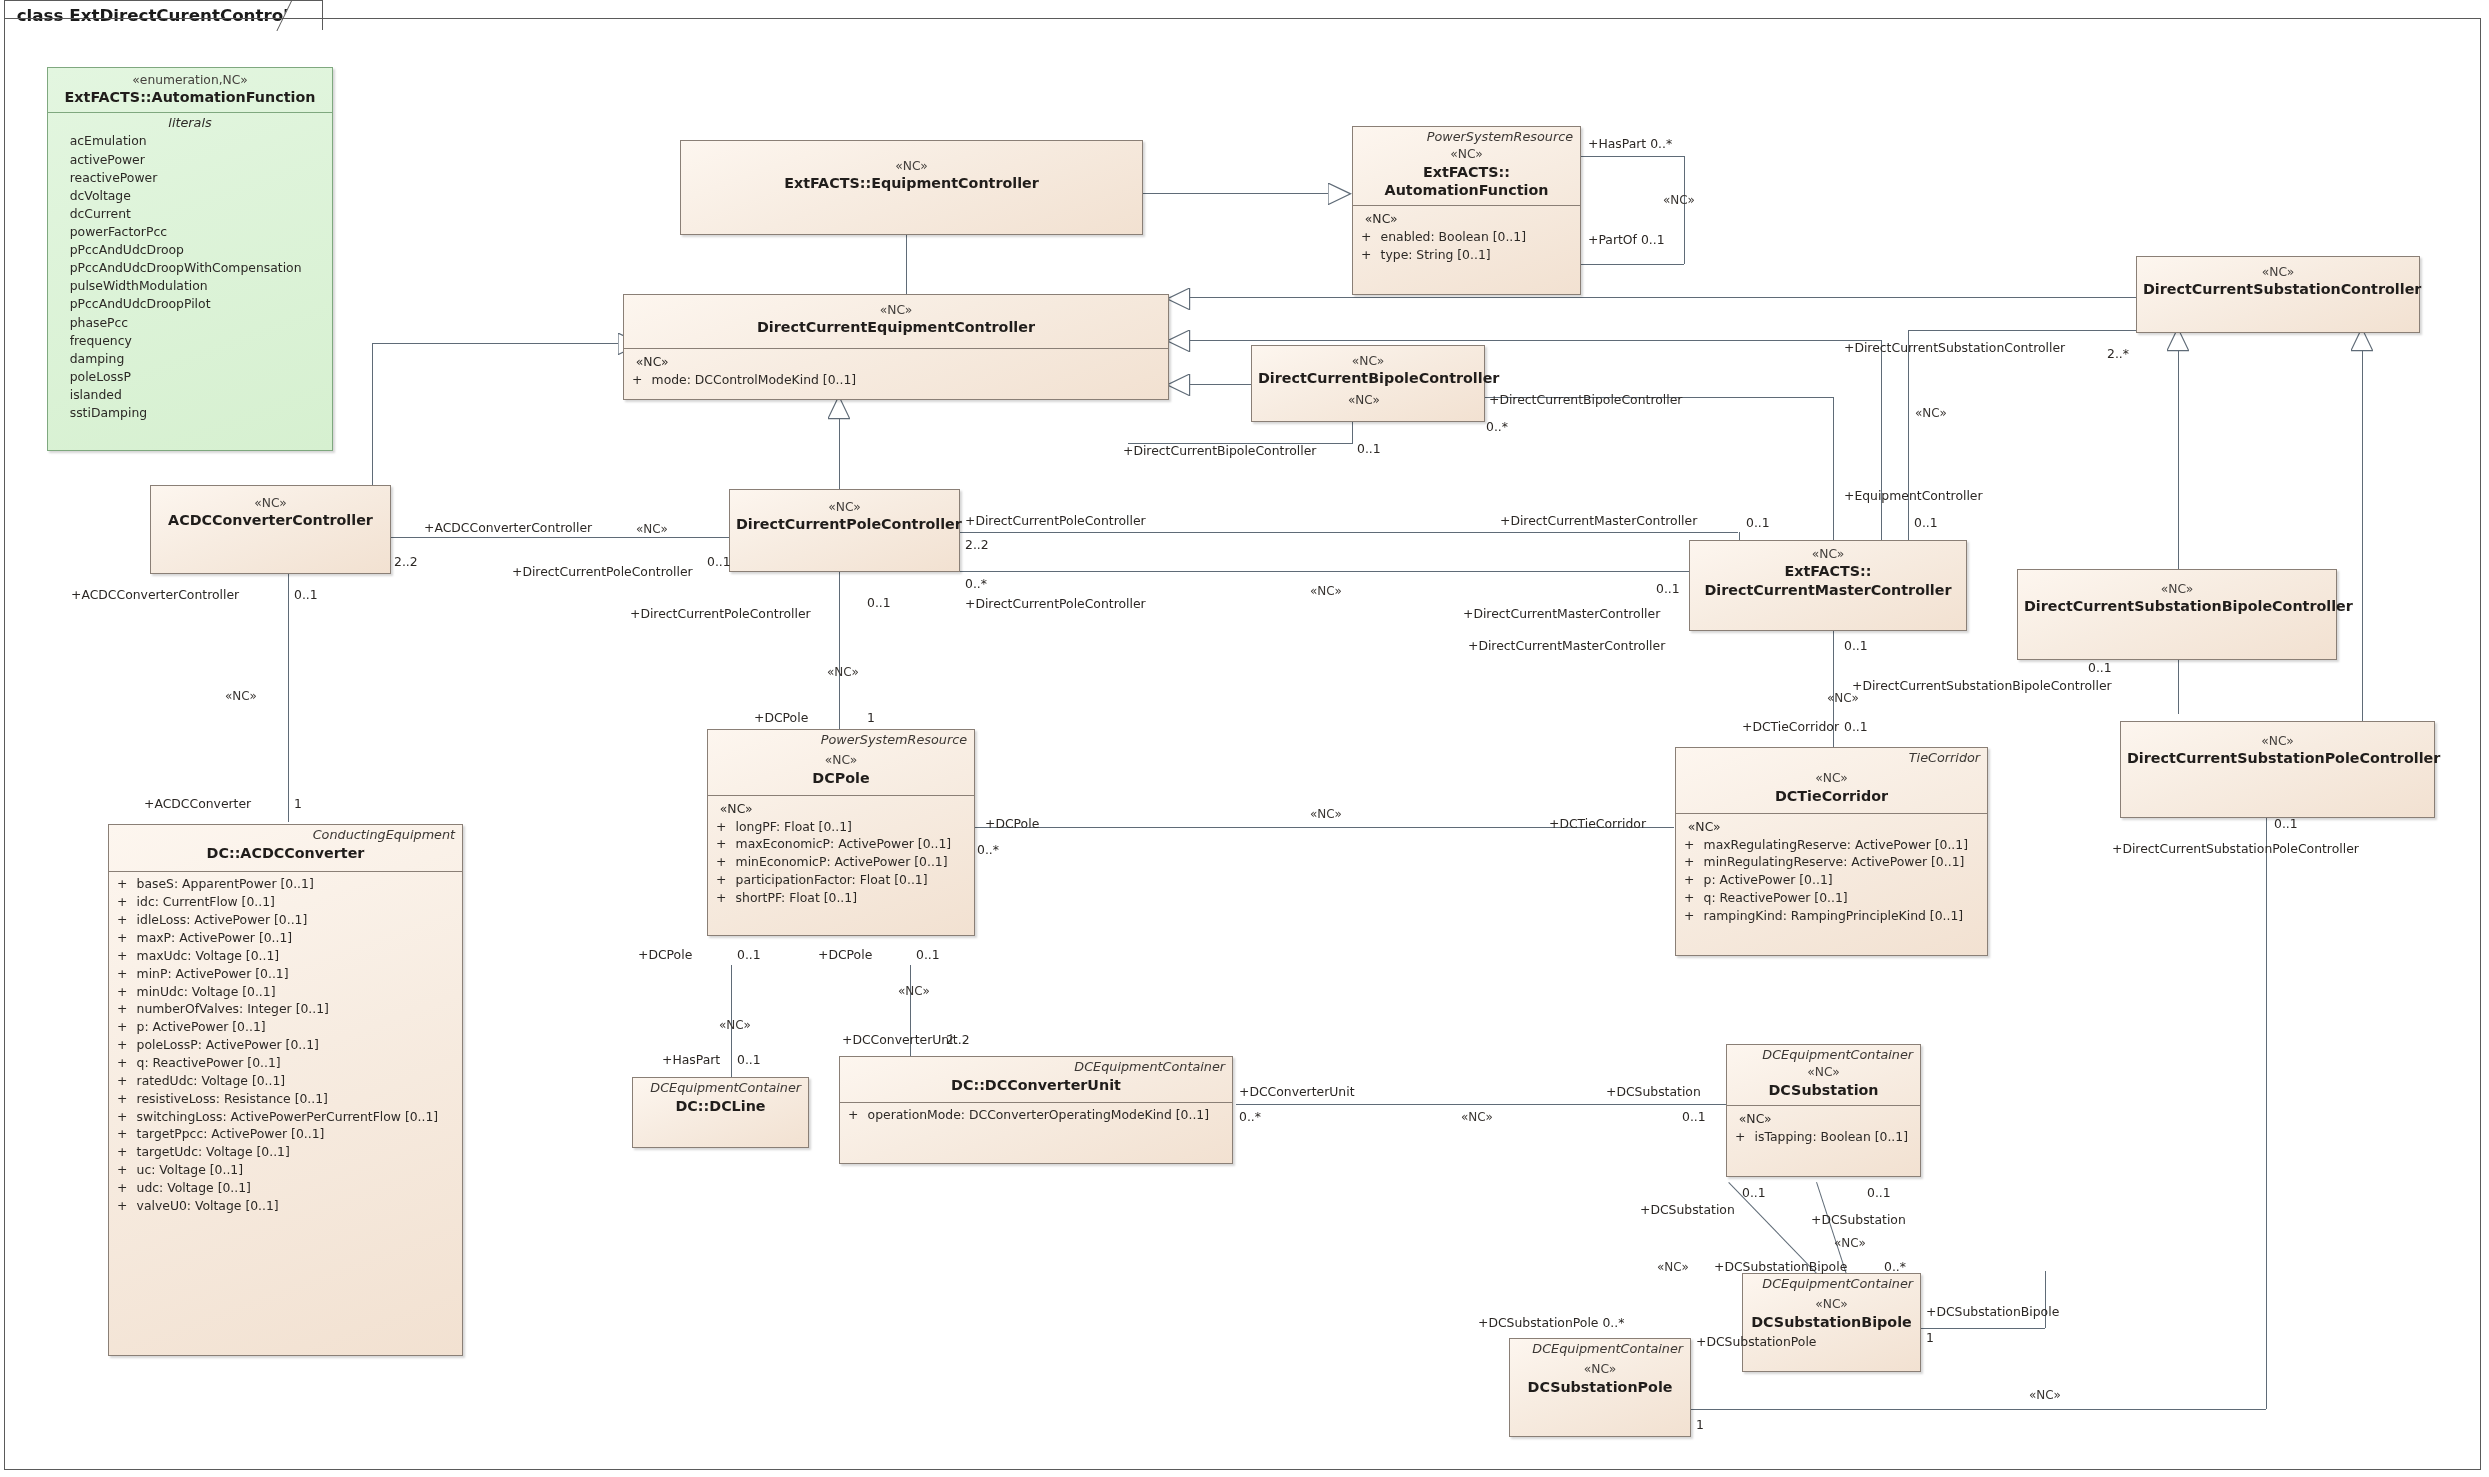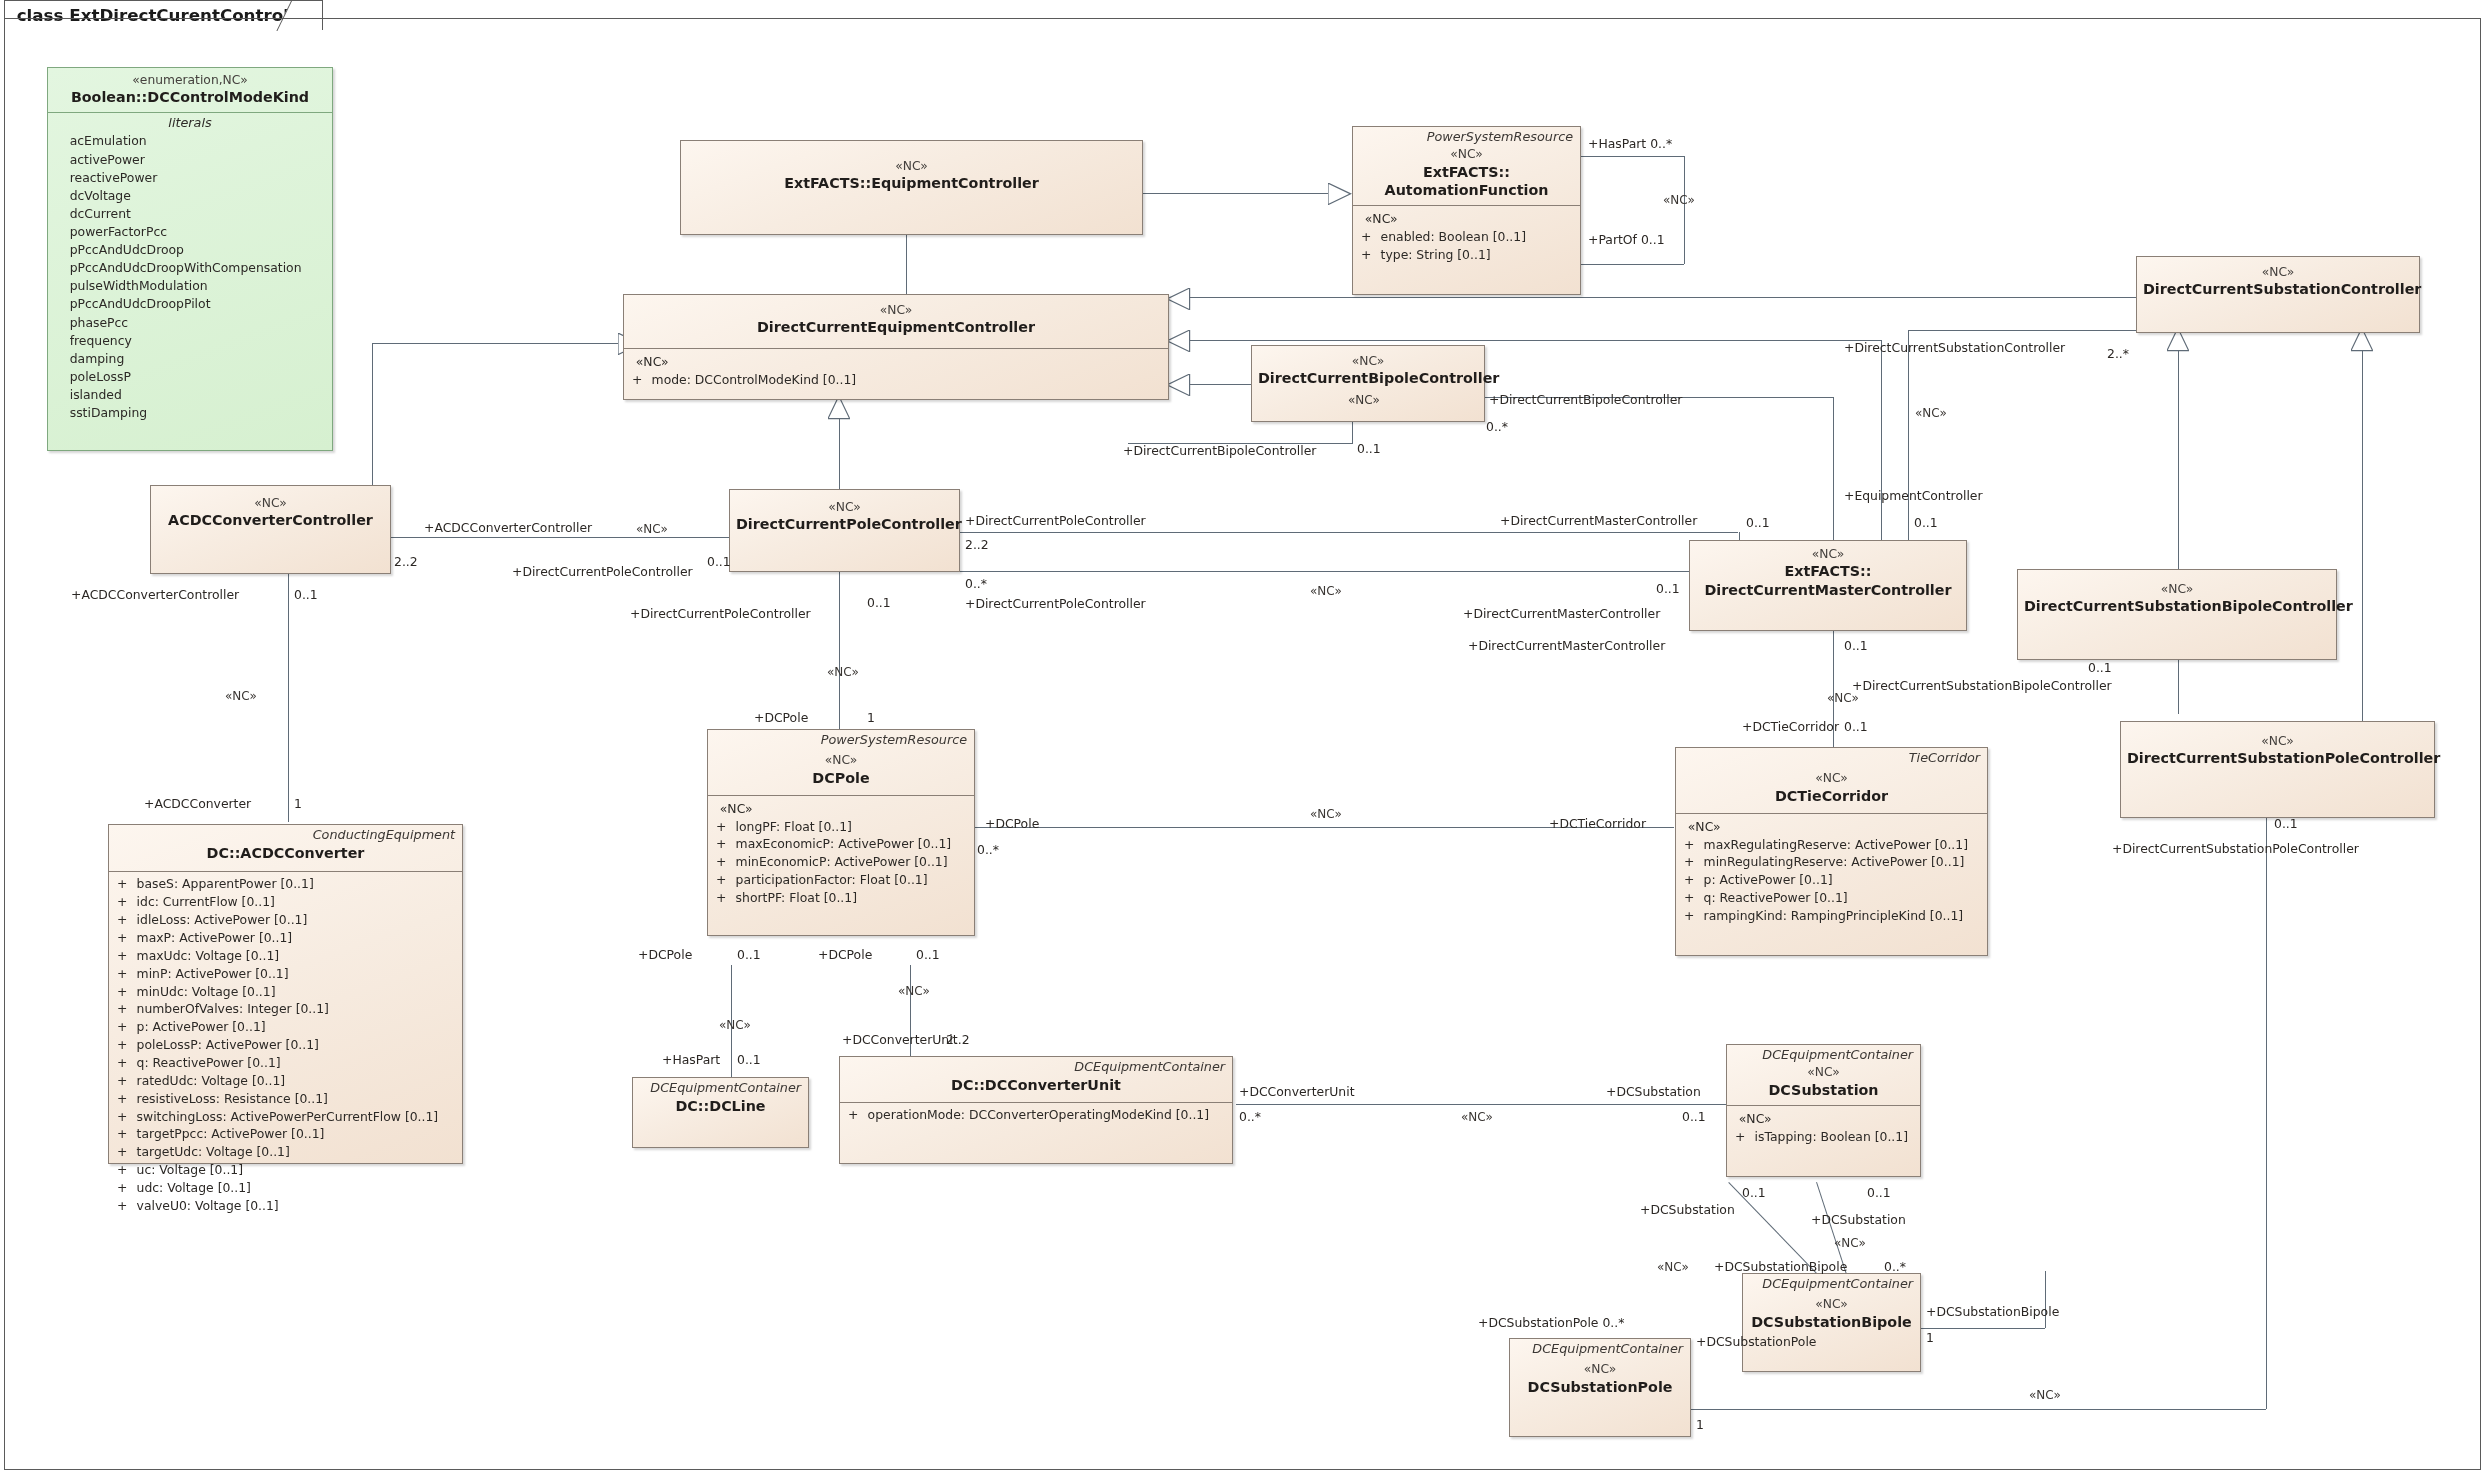--- a/index.html
+++ b/index.html
@@ -172,21 +172,21 @@
   <div class="dln" style="left:1817px;top:1182px;width:143px;transform:rotate(72deg);"></div>
 
   <div class="ln h" style="left:1921px;top:1328px;width:124px;"></div>
   <div class="ln v" style="left:2045px;top:1271px;height:57px;"></div>
 
   <div class="ln h" style="left:1694px;top:1409px;width:0px;"></div>
 
   <div class="cls enum" style="left:47px;top:67px;width:286px;height:384px;">
     <div class="hdr">
       <div class="ster">«enumeration,NC»</div>
-      <div class="nm">Boolean::DCControlModeKind</div>
+      <div class="nm">ExtFACTS::AutomationFunction</div>
     </div>
     <div class="sep"></div>
     <div class="lits">literals</div>
     <div>
       <div class="lit">acEmulation</div>
       <div class="lit">activePower</div>
       <div class="lit">reactivePower</div>
       <div class="lit">dcVoltage</div>
       <div class="lit">dcCurrent</div>
       <div class="lit">powerFactorPcc</div>
@@ -280,21 +280,21 @@
     </div>
   </div>
 
   <div class="cls" style="left:2120px;top:721px;width:315px;height:97px;">
     <div class="hdr" style="padding-top:11.8px;">
       <div class="ster">«NC»</div>
       <div class="nm">DirectCurrentSubstationPoleController</div>
     </div>
   </div>
 
-  <div class="cls" style="left:108px;top:824px;width:355px;height:340px;">
+  <div class="cls" style="left:108px;top:824px;width:355px;height:532px;">
     <div class="base">ConductingEquipment</div>
     <div class="hdr" style="padding-top:2px;padding-bottom:7.9px;">
       <div class="nm">DC::ACDCConverter</div>
     </div>
     <div class="sep"></div>
     <div class="attrs">
       <div class="attr"><span class="pl">+</span><span>baseS: ApparentPower [0..1]</span></div>
       <div class="attr"><span class="pl">+</span><span>idc: CurrentFlow [0..1]</span></div>
       <div class="attr"><span class="pl">+</span><span>idleLoss: ActivePower [0..1]</span></div>
       <div class="attr"><span class="pl">+</span><span>maxP: ActivePower [0..1]</span></div>

